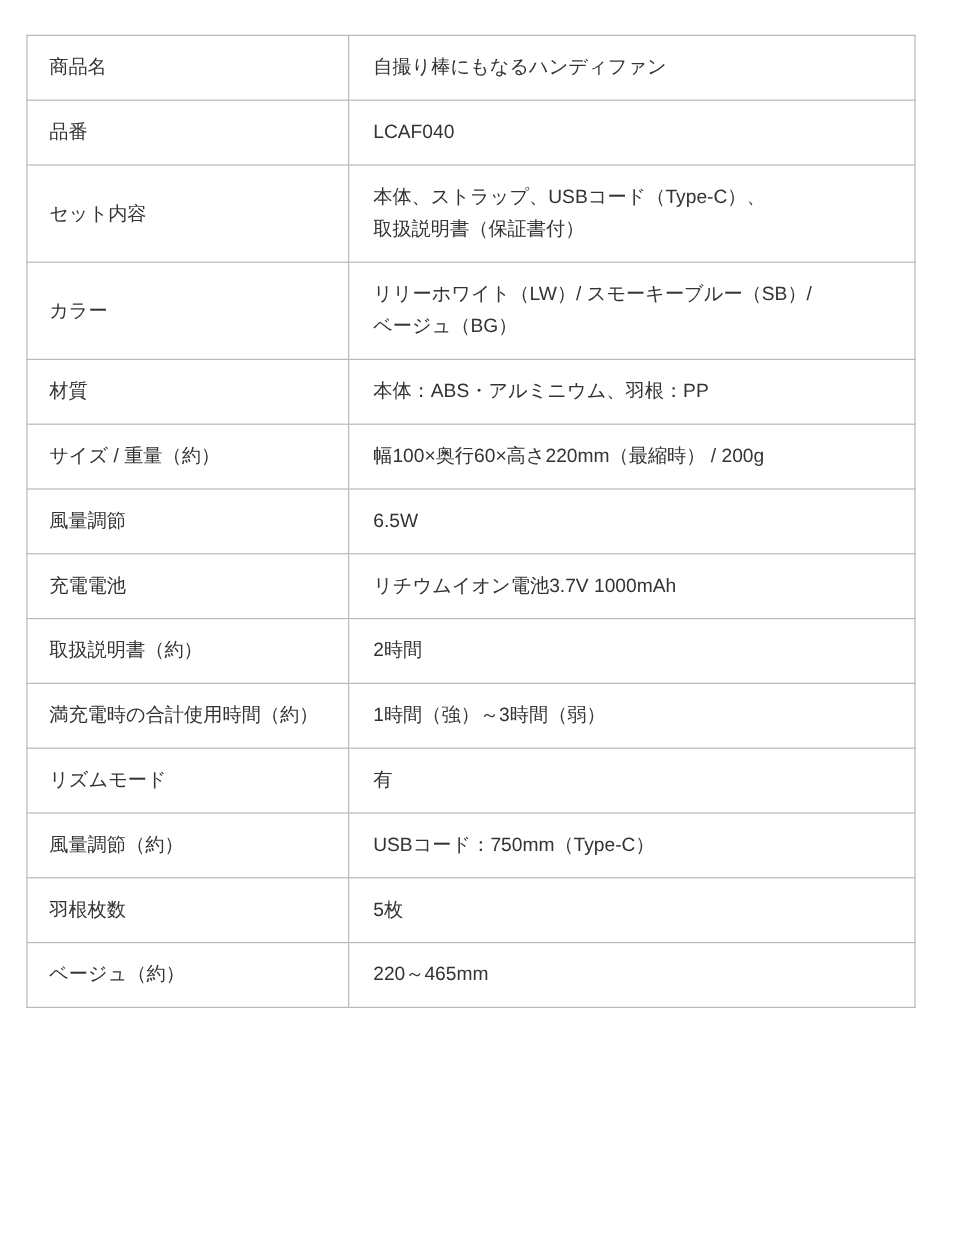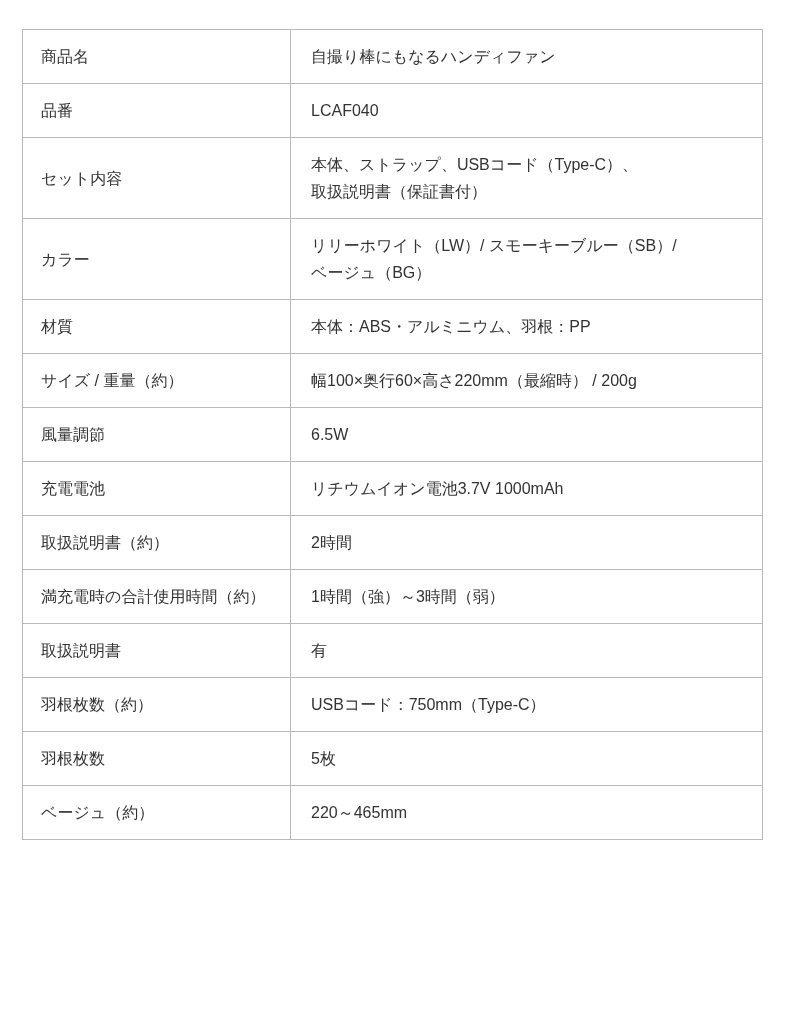--- a/index.html
+++ b/index.html
@@ -97,26 +97,26 @@
     <td>2時間</td>
   </tr>
 
   <tr>
     <th scope="row">満充電時の合計使用時間（約）</th>
     <td>1時間（強）～3時間（弱）</td>
   </tr>
 
 
   <tr>
-    <th scope="row">取扱説明書</th>
+    <th scope="row">リズムモード</th>
     <td>有</td>
   </tr>
 
   <tr>
-    <th scope="row">羽根枚数（約）</th>
+    <th scope="row">風量調節（約）</th>
     <td>USBコード：750mm（Type-C）</td>
   </tr>
 
 
   <tr>
     <th scope="row">羽根枚数</th>
     <td>5枚</td>
   </tr>
 
   <tr>

